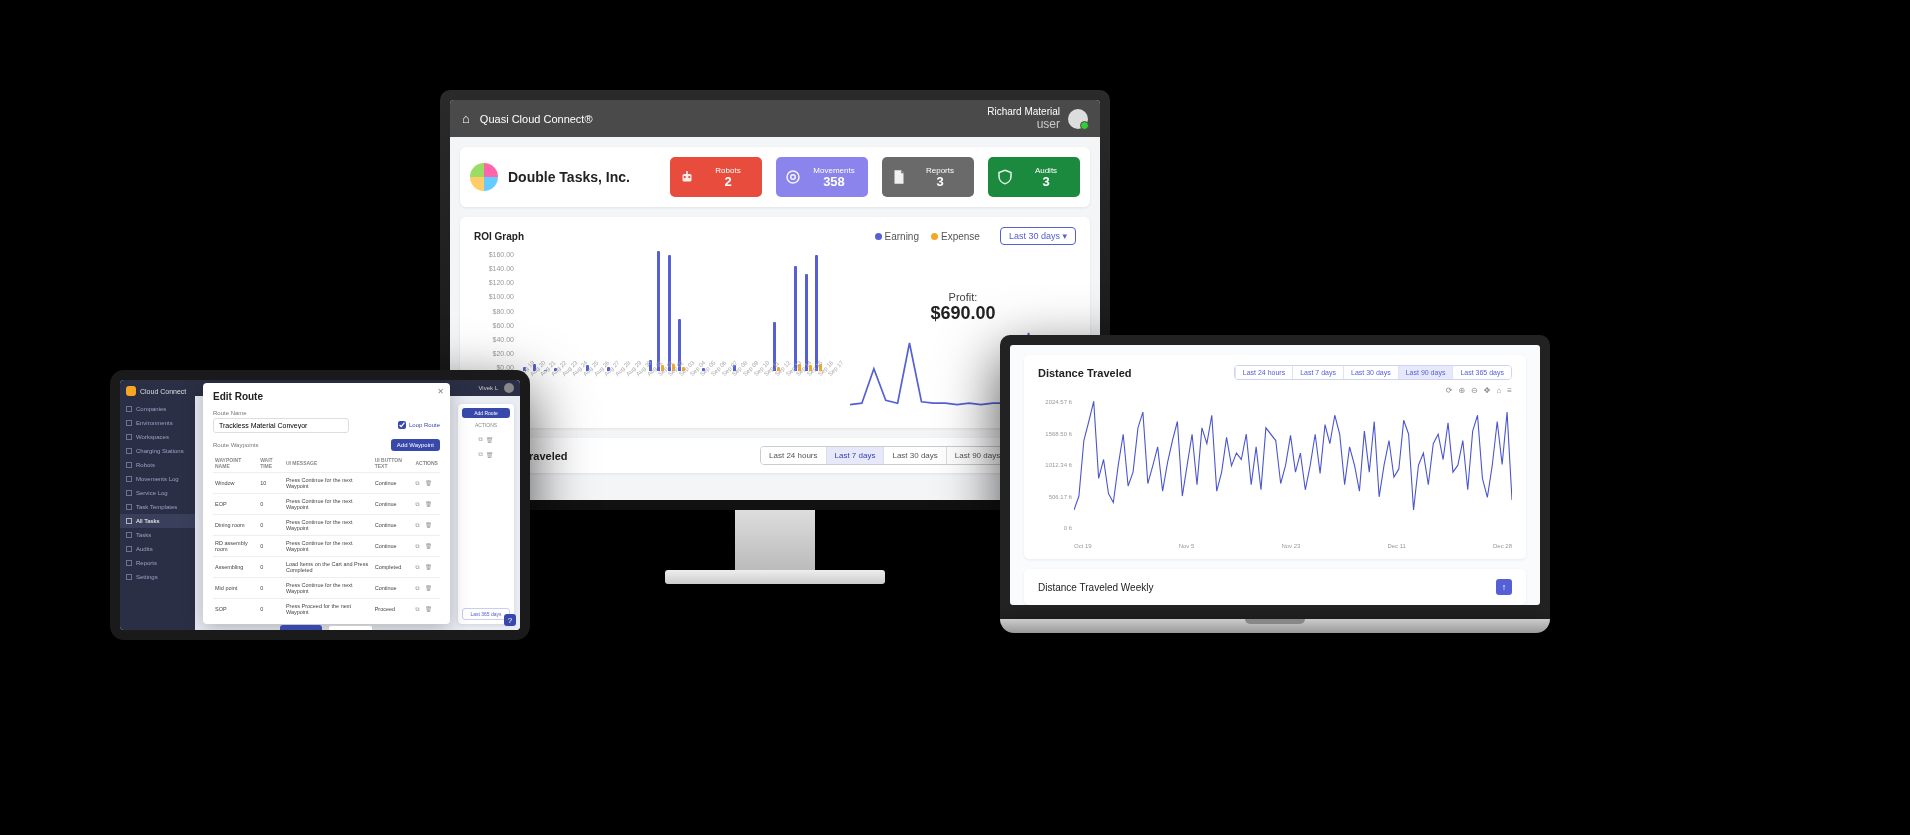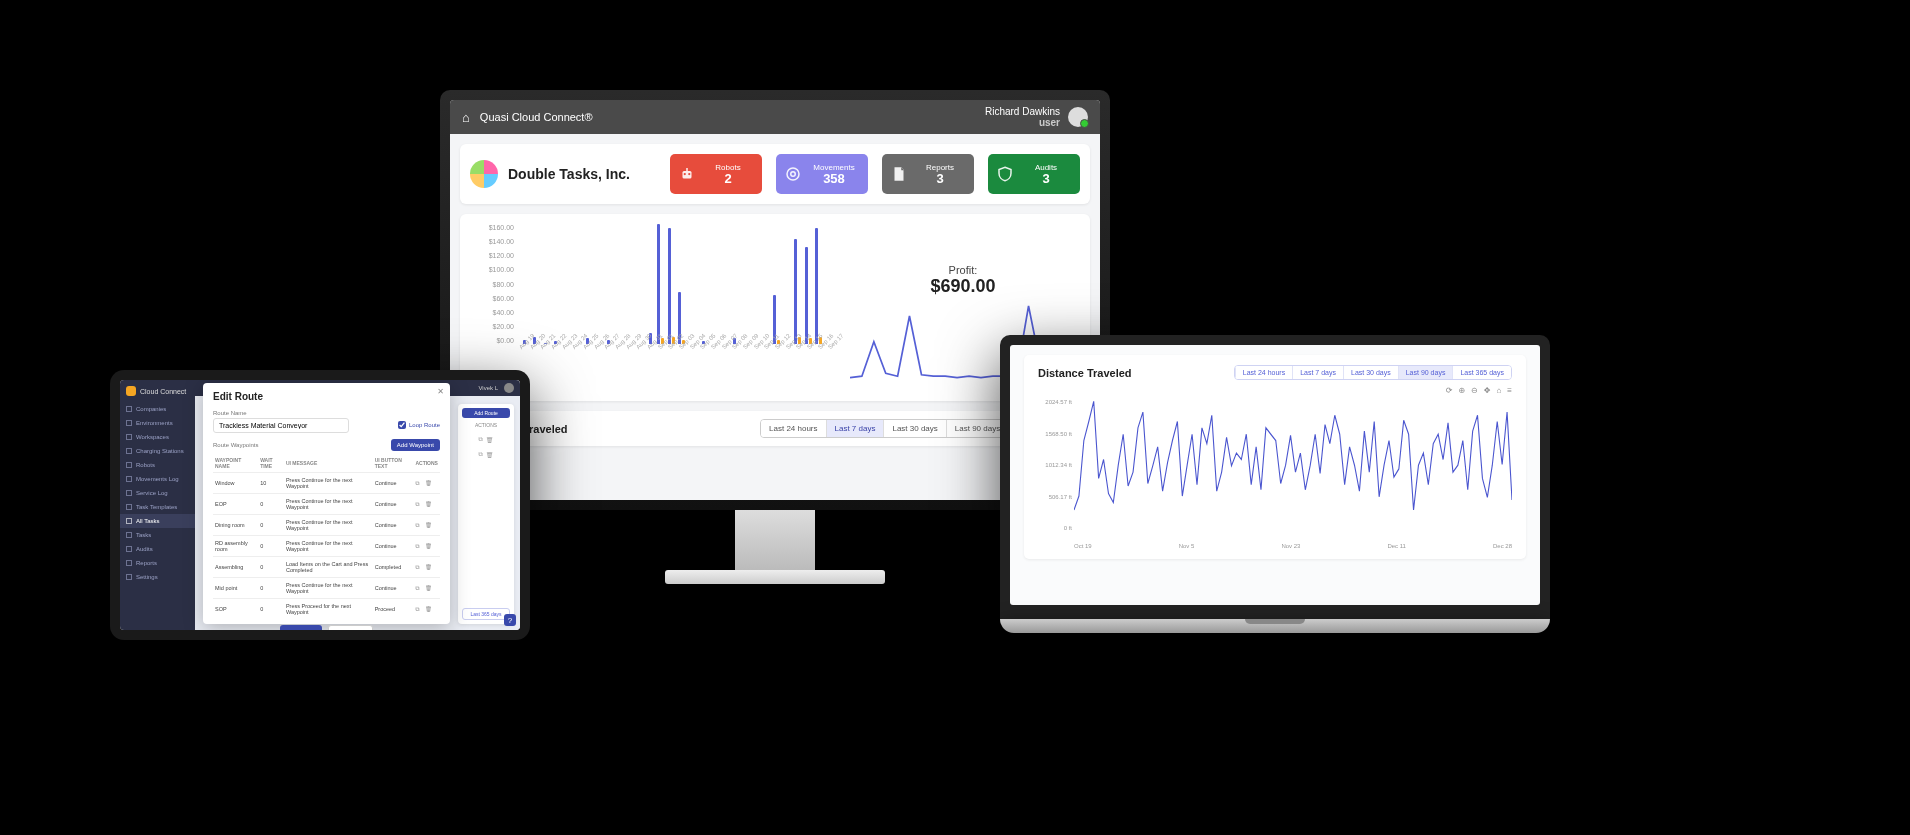--- a/index.html
+++ b/index.html
@@ -7,21 +7,21 @@
 
 
 .monitor { position: absolute; left: 440px; top: 90px; width: 670px; }
 .monitor-bezel { background: linear-gradient(#2a2a2a,#111); border-radius: 10px; padding: 10px; box-shadow: 0 20px 60px rgba(0,0,0,.6); }
 .monitor-screen { background: #f4f5f7; border-radius: 4px; overflow: hidden; height: 400px; display: flex; flex-direction: column; }
 .monitor-topbar { background: #4a4a4a; color: #fff; display: flex; align-items: center; padding: 6px 12px; font-size: 11px; }
 .monitor-topbar .home { margin-right: 10px; font-size: 13px; }
 .monitor-topbar .title { flex: 1; }
 .monitor-topbar .user { text-align: right; margin-right: 8px; }
 .monitor-topbar .user .name { font-size: 10px; }
-.monitor-topbar .user .role { font-size: 10px; opacity: .7; font-weight: bold; }
+.monitor-topbar .user .role { font-size: 12px; opacity: .7; }
 .monitor-topbar .avatar { width: 20px; height: 20px; border-radius: 50%; background: #ddd; position: relative; }
 .monitor-topbar .avatar::after { content:''; position:absolute; right:-1px; bottom:-1px; width:7px; height:7px; background:#3c3; border-radius:50%; border:1px solid #4a4a4a; }
 
 .dash-header { background:#fff; margin:10px; border-radius:6px; padding:10px; display:flex; align-items:center; gap:14px; box-shadow:0 1px 3px rgba(0,0,0,.08); }
 .company { display:flex; align-items:center; gap:10px; flex:1; }
 .company .logo { width:28px; height:28px; border-radius:50%; background: conic-gradient(#f6a 0 25%, #6cf 0 50%, #fc6 0 75%, #9d6 0); display:flex; align-items:center; justify-content:center; font-size:14px; }
 .company .name { font-weight:700; font-size:14px; color:#222; }
 .stat { width:92px; height:40px; border-radius:5px; color:#fff; display:flex; align-items:center; padding:0 8px; gap:6px; }
 .stat .ico { width:18px; height:18px; opacity:.9; }
 .stat .txt { text-align:center; flex:1; }
@@ -127,21 +127,21 @@
 </head>
 <body>
 
 <div class="monitor">
   <div class="monitor-bezel">
     <div class="monitor-screen">
       <div class="monitor-topbar">
         <span class="home">⌂</span>
         <span class="title">Quasi Cloud Connect®</span>
         <div class="user">
-          <div class="name">Richard Dawkins</div>
+          <div class="name">Richard Material</div>
           <div class="role">user</div>
         </div>
         <div class="avatar"></div>
       </div>
 
       <div class="dash-header">
         <div class="company">
           <div class="logo"></div>
           <div class="name">Double Tasks, Inc.</div>
         </div>
@@ -182,20 +182,26 @@
               <path d="M12 3l8 3v5c0 5-3.5 9-8 10-4.5-1-8-5-8-10V6z"></path>
             </svg>
           <div class="txt">
               <div class="lbl">Audits</div>
               <div class="val">3</div>
             </div>
         </div>
       </div>
 
       <div class="chart-card">
+        <div class="chart-head">
+          <span class="t">ROI Graph</span>
+          <span class="legend-item"><span class="legend-dot" style="background:#5560d6"></span><span>Earning</span></span>
+          <span class="legend-item"><span class="legend-dot" style="background:#f5a623"></span><span>Expense</span></span>
+          <button class="range-select"><span>Last 30 days</span> <span>▾</span></button>
+        </div>
         <div class="chart-body">
           <div class="bars-area">
             <div class="ylabels" id="roi-ylabels">
                 <span>$160.00</span>
                 <span>$140.00</span>
                 <span>$120.00</span>
                 <span>$100.00</span>
                 <span>$80.00</span>
                 <span>$60.00</span>
                 <span>$40.00</span>
@@ -544,18 +550,24 @@
           <div class="xl" id="laptop-xlabels">
               <span>Oct 19</span>
               <span>Nov 5</span>
               <span>Nov 23</span>
               <span>Dec 11</span>
               <span>Dec 28</span>
             </div>
         </div>
       </div>
 
+      <div class="laptop-card">
+        <div class="weekly-hd">
+          <span class="t">Distance Traveled Weekly</span>
+          <div class="sq-btn">↑</div>
+        </div>
+      </div>
     </div>
   </div>
   <div class="laptop-base">
       <div class="laptop-notch"></div>
     </div>
 </div>
 
 </body></html>

